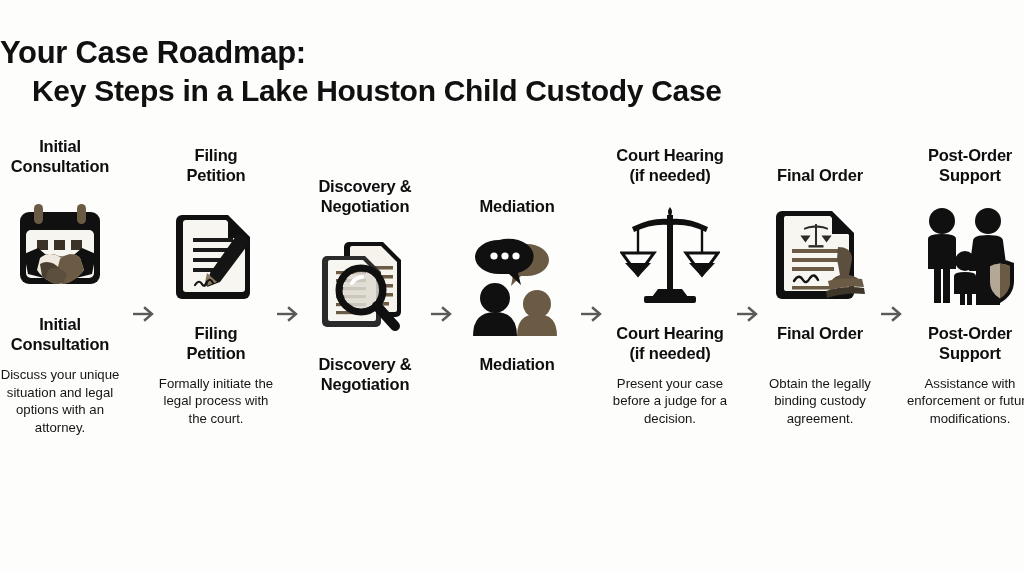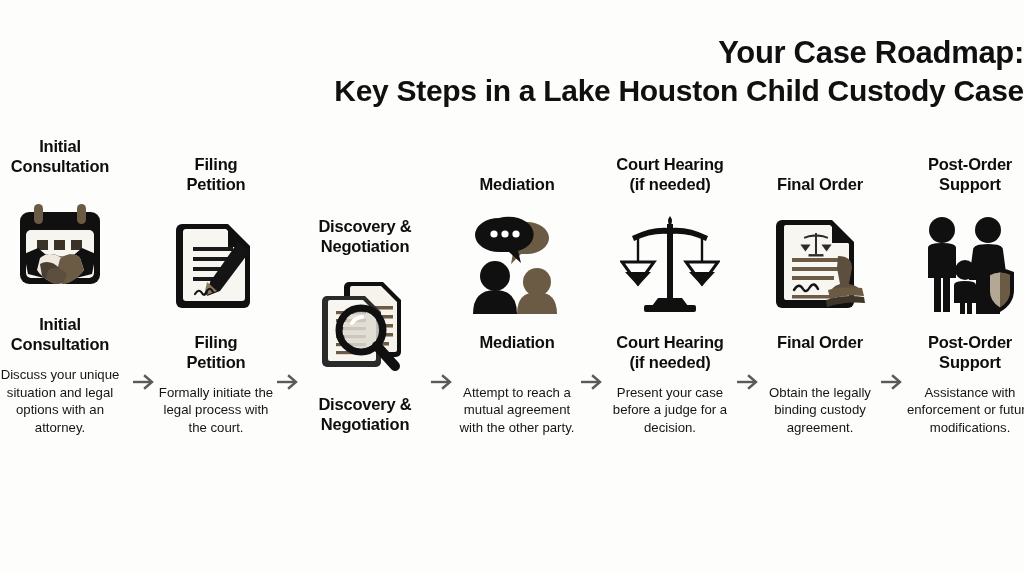--- a/index.html
+++ b/index.html
@@ -11,40 +11,40 @@
     height: 572px;
     background: #fdfdfc;
     font-family: "Liberation Sans", sans-serif;
     color: #111111;
     overflow: hidden;
     position: relative;
   }
 
   
   .title-block {
-    text-align: right;
+    text-align: left;
     padding-top: 34px;
   }
   .title-line {
     font-weight: bold;
     font-size: 31px;
     line-height: 38px;
     letter-spacing: -0.3px;
     color: #101010;
   }
   .title-line.second {
     font-size: 30px;
     margin-left: 32px;
   }
 
   
   .roadmap {
     margin-top: 24px;
     display: flex;
-    align-items: flex-end;
+    align-items: center;
     justify-content: center;
     padding: 0 4px;
   }
   .step-col {
     display: flex;
     flex-direction: column;
     align-items: center;
     flex: 0 0 auto;
   }
 
@@ -247,21 +247,20 @@
         <circle cx="51" cy="20" r="3.6" fill="#ffffff"></circle>
         <circle cx="30" cy="62" r="15" fill="#101010"></circle>
         <path d="M8 100 q0 -24 22 -24 q22 0 22 24 z" fill="#101010"></path>
         <circle cx="72" cy="68" r="14" fill="#6b5b45"></circle>
         <path d="M52 100 q0 -22 20 -22 q20 0 20 22 z" fill="#6b5b45"></path>
       </svg>
     </div>
     <div class="bottom-label">
       <div>Mediation</div>
     </div>
-    <div class="desc">Attempt to reach a mutual agreement with the other party.</div>
   </div>
 
   <div class="arrow-col">
     <svg width="26" height="20" viewBox="0 0 26 20">
       <line x1="2" y1="10" x2="20" y2="10" stroke="#5a5a5a" stroke-width="2.4"></line>
       <polyline points="14,4 21,10 14,16" fill="none" stroke="#5a5a5a" stroke-width="2.4" stroke-linecap="square"></polyline>
     </svg>
   </div>
 
   <div class="step-col w5">

